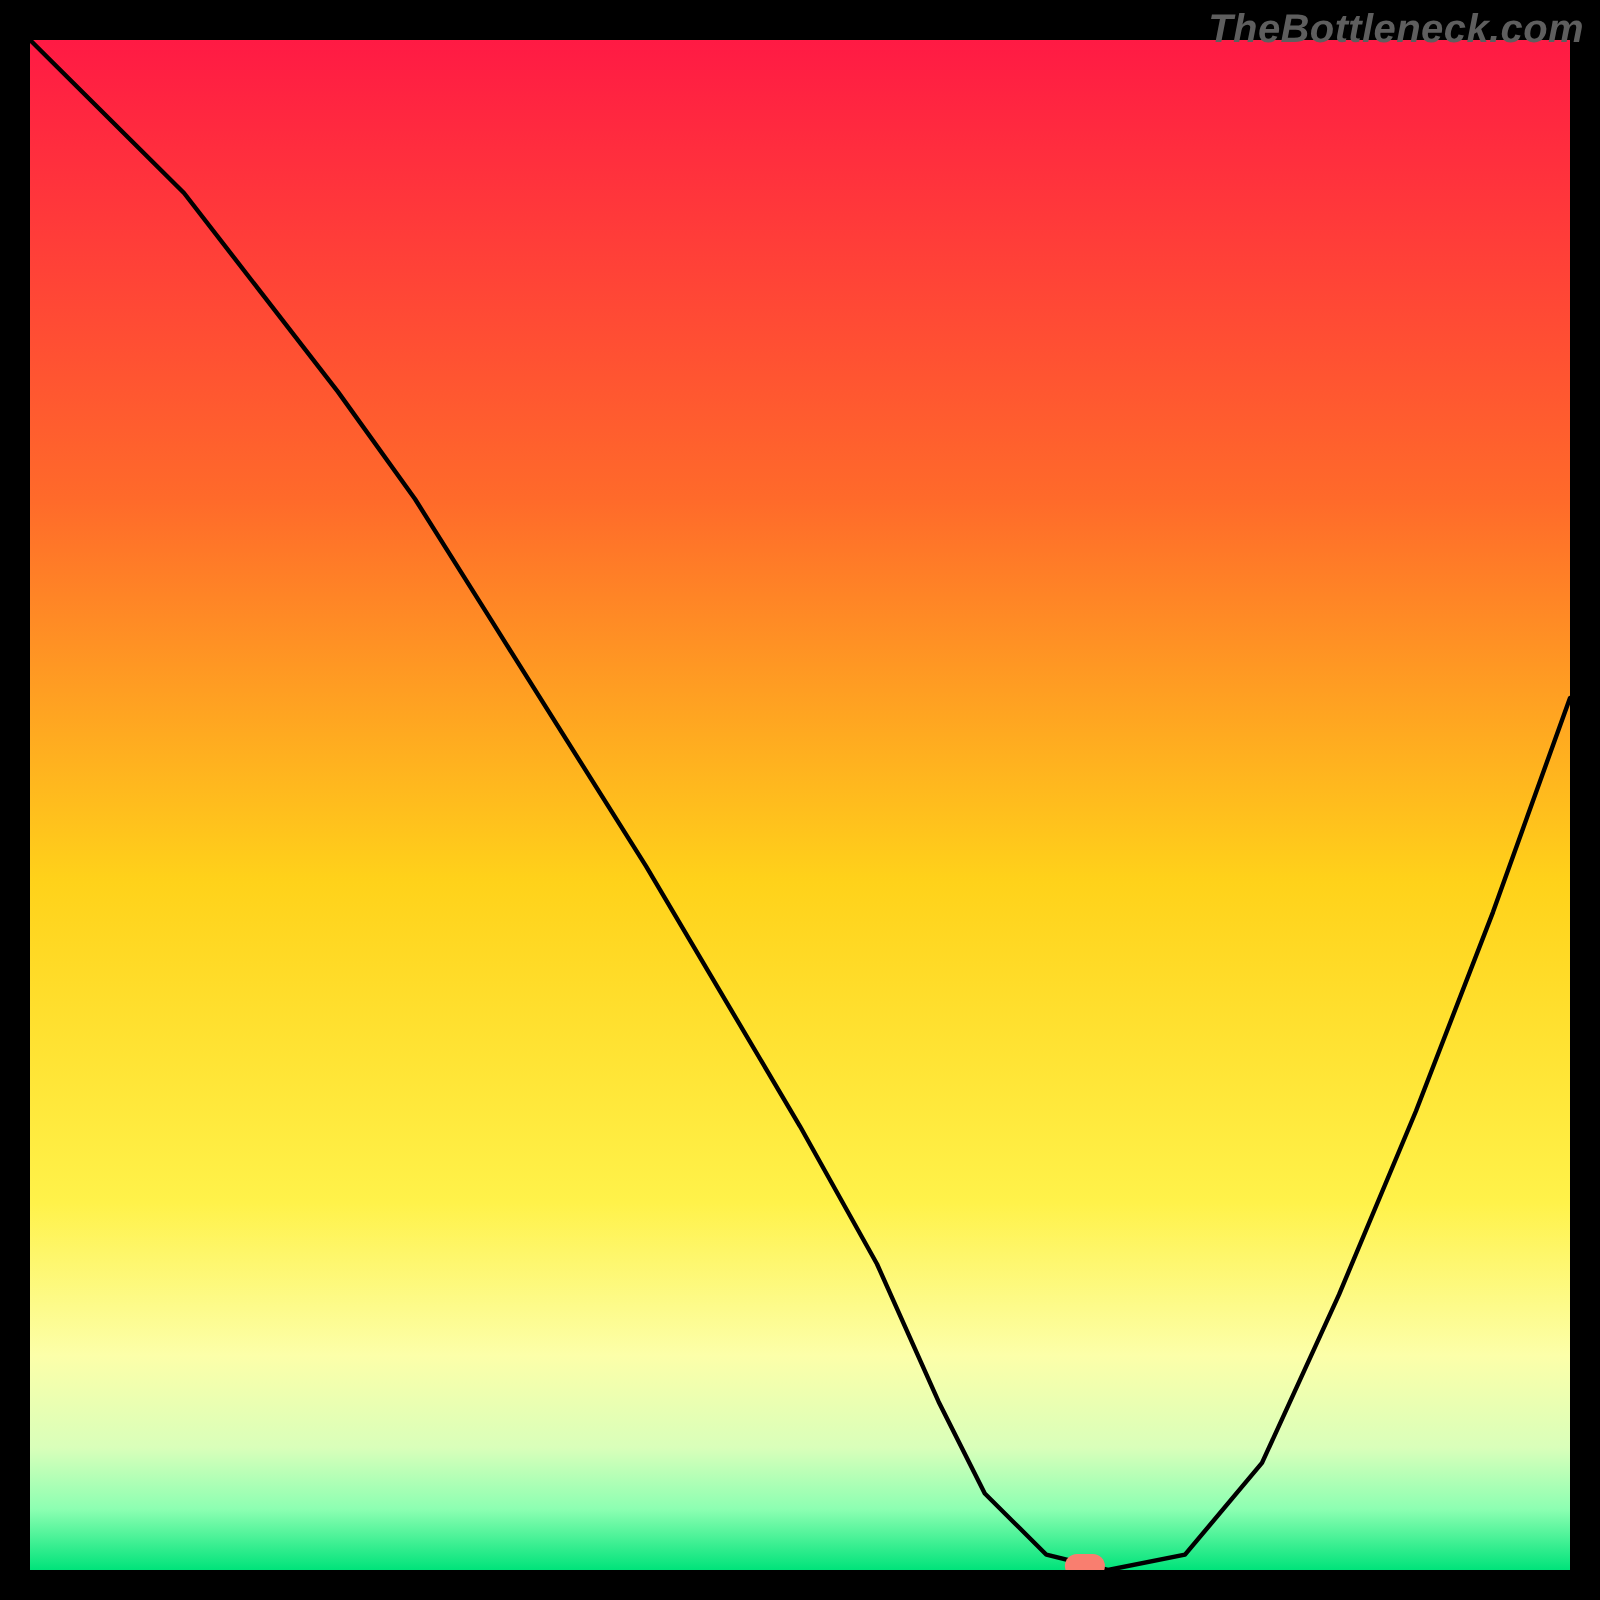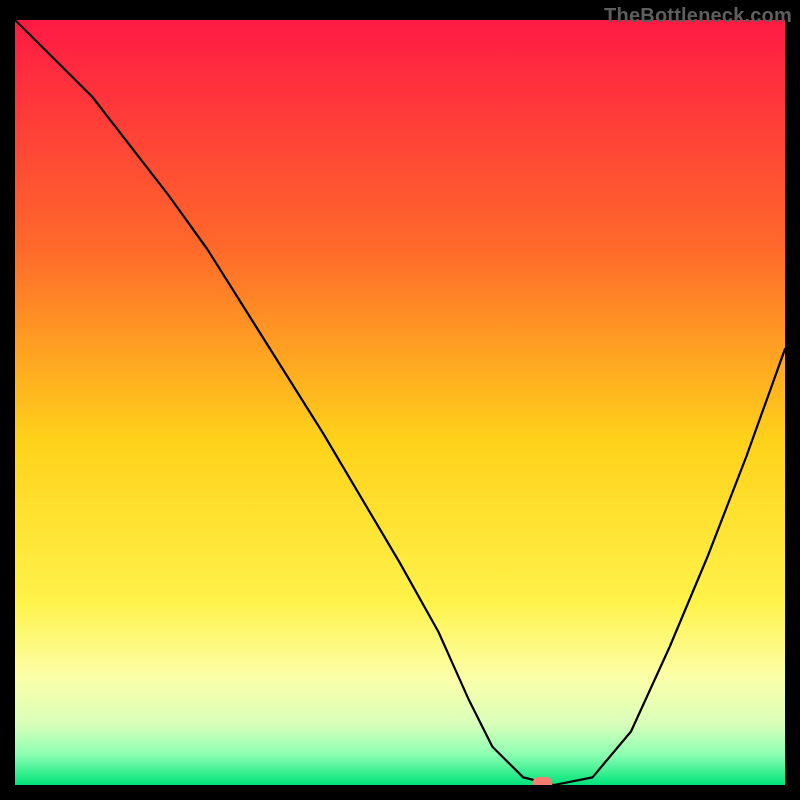--- a/index.html
+++ b/index.html
@@ -18,20 +18,21 @@
   }
   .watermark {
     position: absolute;
     top: 4px;
     right: 8px;
     color: #5e5e5e;
     font-size: 20px;
     font-weight: 600;
     z-index: 5;
     letter-spacing: 0.2px;
+    font-style: italic;
   }
   .plot {
     position: absolute;
     left: 15px;
     top: 20px;
     width: 770px;
     height: 765px;
     overflow: hidden;
   }
   .plot svg {

